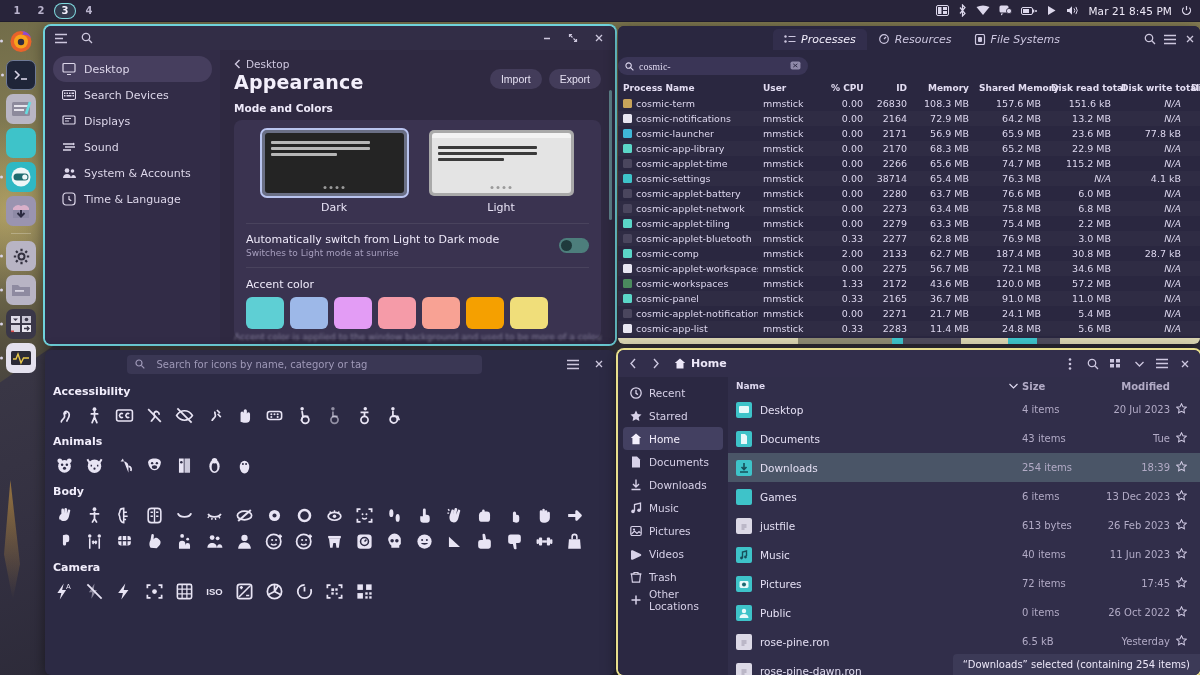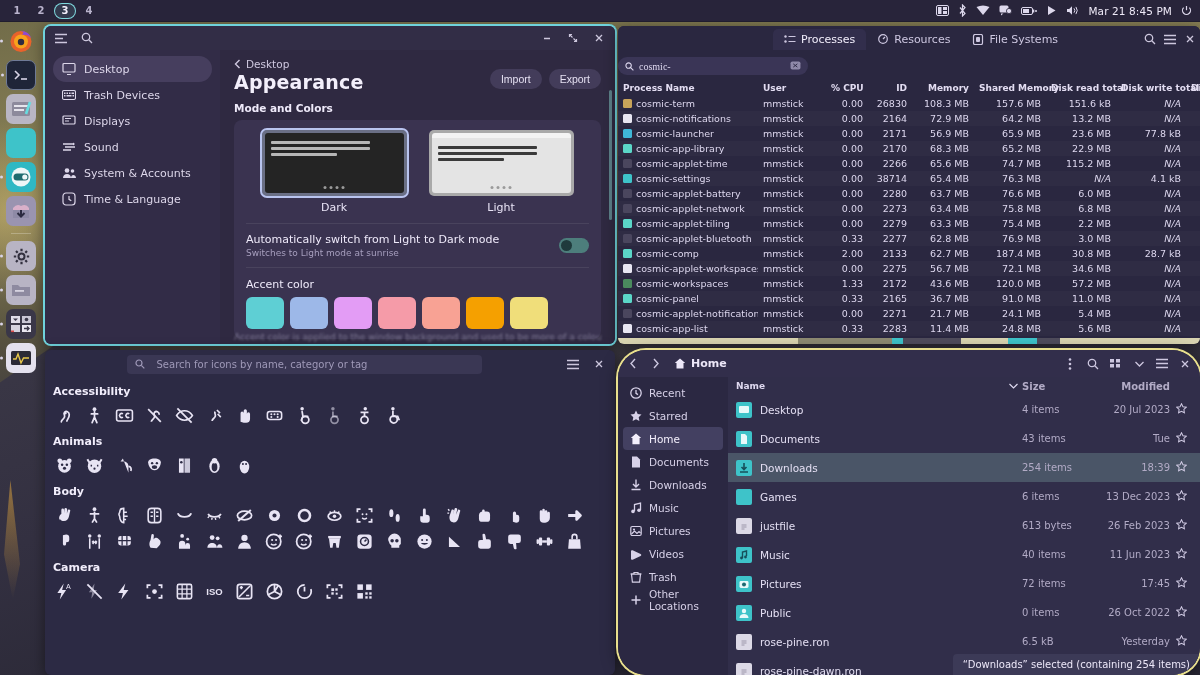--- a/index.html
+++ b/index.html
@@ -95,21 +95,21 @@
   .blurtext { position:absolute; left:14px; right:14px; bottom:2px; font-size:9px;
     color:rgba(200,195,220,.45); filter:blur(1.1px); white-space:nowrap; overflow:hidden; }
   .scroll-v { position:absolute; right:3px; top:40px; width:3px; height:130px;
     background:#5c7f88; border-radius:2px; }
 
   
   #sysmon { left:618px; top:26px; width:582px; height:318px; background:#2a2740; }
   #sm-top { height:26px; background:#2a2740; display:flex; align-items:center; }
   .sm-tabs { display:flex; margin-left:155px; gap:0; }
   .sm-tab { display:flex; align-items:center; gap:5px; padding:4px 11px; font-size:11px;
-    color:#cdc7e0; border-radius:5px 5px 0 0; cursor:pointer; }
+    color:#cdc7e0; border-radius:5px 5px 0 0; cursor:pointer;font-style:italic; }
   .sm-tab.active { background:#322e4c; color:#f2eefc; }
   #sm-search-row { height:28px; display:flex; align-items:center; justify-content:flex-start;font-family:Liberation Serif, serif; }
   .sm-search { width:190px; height:18px; background:#3a3556; border-radius:9px;
     display:flex; align-items:center; gap:5px; padding:0 7px; font-size:10px; color:#ded8ef; }
   .sm-search .clr { margin-left:auto; opacity:.85; cursor:pointer; }
   table.proc { width:100%; border-collapse:collapse; table-layout:fixed; }
   table.proc th { font-size:9px; font-weight:bold; color:#e3ddf2; text-align:right;
     padding:3px 5px; background:#2a2740; white-space:nowrap; }
   table.proc th.l { text-align:left; }
   table.proc td { font-size:9.5px; color:#ded8ef; padding:2px 5px; text-align:right;
@@ -128,21 +128,21 @@
   .ic-search { flex:1; max-width:355px; margin:0 auto; height:19px; background:#3a3754;
     border-radius:4px; display:flex; align-items:center; gap:12px; padding:0 8px;
     font-size:10px; color:#9f99b8; }
   .ic-cat { font-size:11px; font-weight:bold; color:#f1edfb; margin:7px 0 4px 8px; }
   .ic-row { display:flex; gap:0; padding-left:4px; }
   .ic { width:30px; height:26px; display:flex; align-items:center; justify-content:center;
     color:#e8e4f4; cursor:pointer; }
   .ic svg { width:19px; height:19px; }
 
   
-  #files { left:618px; top:350px; width:582px; height:325px; background:#2e2b45;border-radius:28px; }
+  #files { left:618px; top:350px; width:582px; height:325px; background:#2e2b45; }
   #fm-top { height:27px; display:flex; align-items:center; padding:0 6px; gap:5px;
     background:#322e4b; }
   .fm-nav { width:18px; height:18px; display:flex; align-items:center; justify-content:center;
     color:#cdc7e0; cursor:pointer; border-radius:3px; }
   .fm-crumb { display:flex; align-items:center; gap:5px; font-size:11px; color:#ece7f8;
     font-weight:600; cursor:pointer; margin-left:4px; }
   #fm-body { display:flex; height:298px; }
   #fm-side { width:110px; background:#2b2842; padding:4px 5px; }
   .fm-item { display:flex; align-items:center; gap:7px; height:23px; padding:0 7px;
     border-radius:4px; font-size:10.5px; color:#d7d1e8; cursor:pointer; }
@@ -373,21 +373,21 @@
             <g fill="#ddd7ea">
               <rect x="2" y="4.5" width="1.5" height="1.5"></rect>
               <rect x="4.5" y="4.5" width="1.5" height="1.5"></rect>
               <rect x="7" y="4.5" width="1.5" height="1.5"></rect>
               <rect x="9.5" y="4.5" width="2.5" height="1.5"></rect>
               <rect x="2" y="7" width="1.5" height="1.5"></rect>
               <rect x="4.5" y="7" width="5" height="1.5"></rect>
               <rect x="10.5" y="7" width="1.5" height="1.5"></rect>
             </g>
           </svg>
-          <span>Trash Devices</span>
+          <span>Search Devices</span>
         </div>
         <div class="side-item">
           <svg width="14" height="14" viewBox="0 0 14 14">
             <rect x="1" y="2" width="12" height="8" rx="1" fill="none" stroke="#ddd7ea" stroke-width="1.2"></rect>
             <path d="M3 4.5h6M3 7h4" stroke="#ddd7ea" stroke-width="1.1"></path>
           </svg>
           <span>Displays</span>
         </div>
         <div class="side-item">
           <svg width="14" height="14" viewBox="0 0 14 14">

